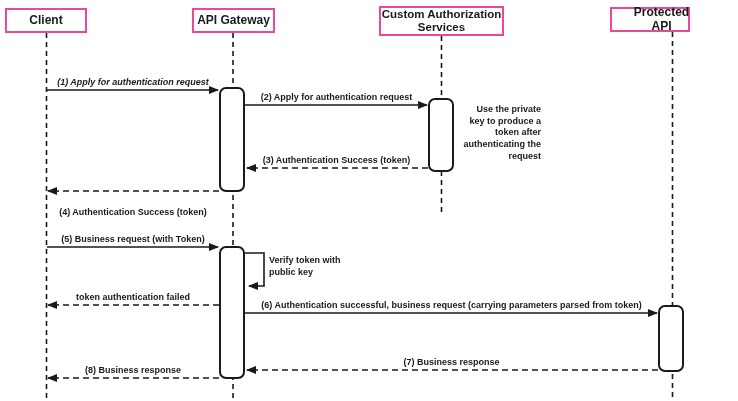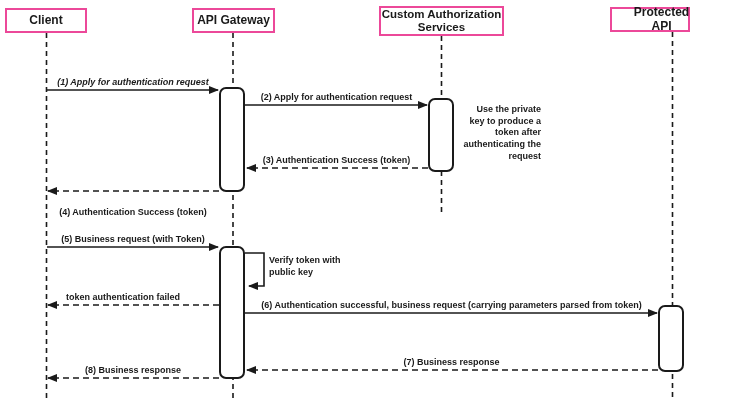--- a/index.html
+++ b/index.html
@@ -72,20 +72,20 @@
   <div class="act" style="left:219px;top:246px;height:133px;"></div>
   <div class="act" style="left:428px;top:98px;height:74px;"></div>
   <div class="act" style="left:658px;top:305px;height:67px;"></div>
 
   <div class="msg-label" style="left:47px;width:172px;top:77px;font-style:italic;">(1) Apply for authentication request</div>
   <div class="msg-label" style="left:245px;width:183px;top:92px;">(2) Apply for authentication request</div>
   <div class="msg-label" style="left:245px;width:183px;top:155px;">(3) Authentication Success (token)</div>
   <div class="msg-label" style="left:47px;width:172px;top:187px;margin-top:20px;">(4) Authentication Success (token)</div>
   <div class="msg-label" style="left:47px;width:172px;top:234px;">(5) Business request (with Token)</div>
   <div class="free-label" style="left:269px;top:255px;width:72px;">Verify token with public key</div>
-  <div class="msg-label" style="left:37px;width:172px;top:292px;">token authentication failed</div>
+  <div class="msg-label" style="left:47px;width:172px;top:292px;">token authentication failed</div>
   <div class="msg-label" style="left:245px;width:413px;top:300px;">(6) Authentication successful, business request (carrying parameters parsed from token)</div>
   <div class="msg-label" style="left:245px;width:413px;top:357px;">(7) Business response</div>
   <div class="msg-label" style="left:47px;width:172px;top:365px;">(8) Business response</div>
 
   <div class="free-label" style="left:461px;top:104px;width:80px;text-align:right;">Use the private key to produce a token after authenticating the request</div>
 
 </div>
 
 </body></html>

